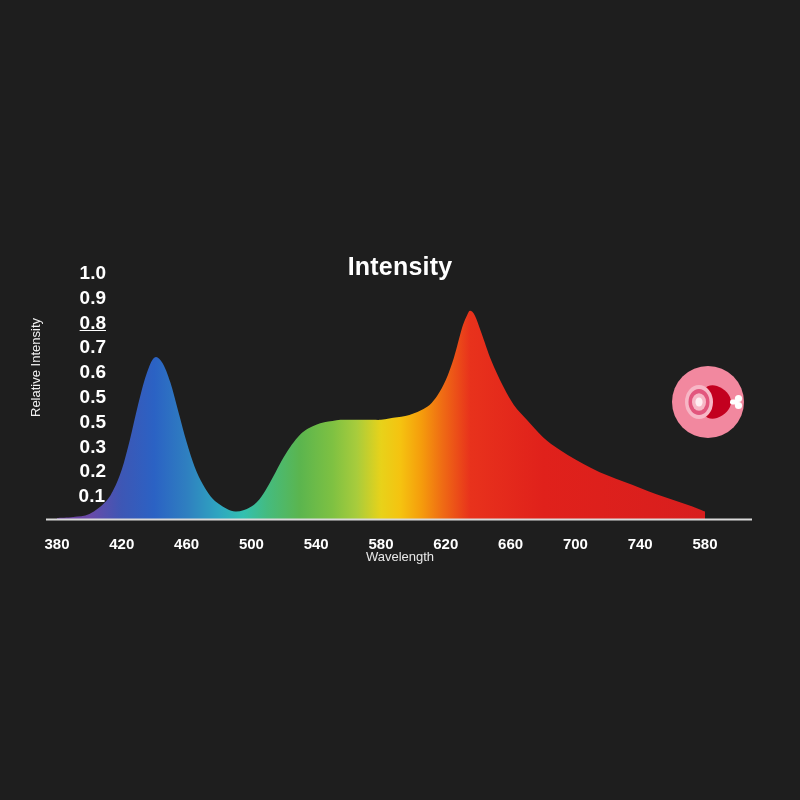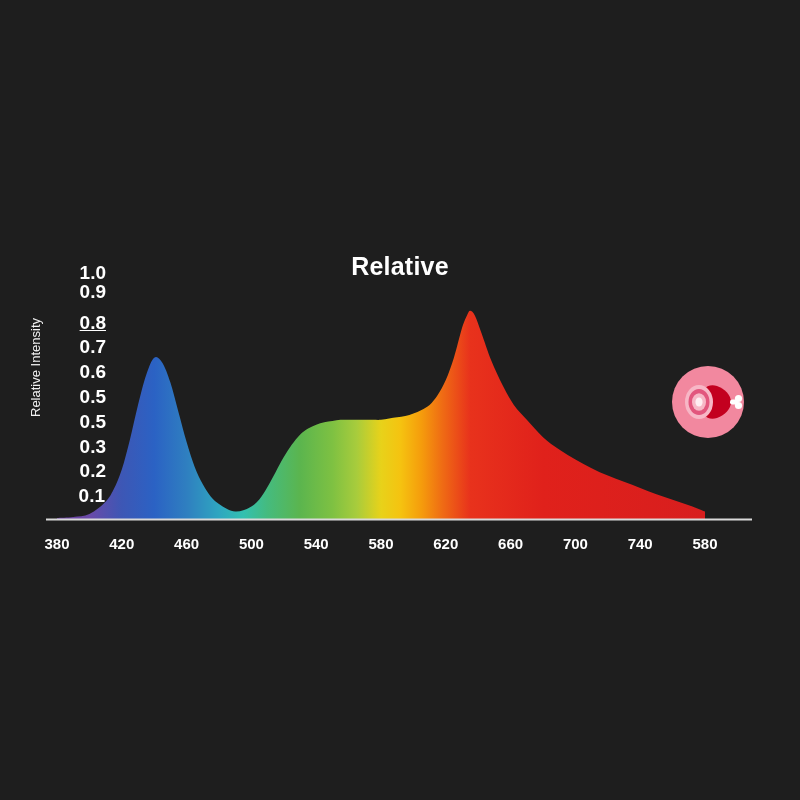--- a/index.html
+++ b/index.html
@@ -85,34 +85,35 @@
     top: 363px;
     width: 78px;
     height: 78px;
   }
 </style>
 </head>
 <body>
 
 <div id="stage">
 
-  <div id="chart-title">Relative</div>
+  <div id="chart-title">Intensity</div>
 
   <div id="ylabel">Relative Intensity</div>
+  <div id="xlabel">Wavelength</div>
 
   <div id="ytick-container">
       <div class="ytick" style="left: 59px; top: 485.2px;">0.1</div>
       <div class="ytick" style="left: 60px; top: 460.4px;">0.2</div>
       <div class="ytick" style="left: 60px; top: 435.6px;">0.3</div>
       <div class="ytick" style="left: 60px; top: 410.8px;">0.5</div>
       <div class="ytick" style="left: 60px; top: 386px;">0.5</div>
       <div class="ytick" style="left: 60px; top: 361.2px;">0.6</div>
       <div class="ytick" style="left: 60px; top: 336.4px;">0.7</div>
       <div class="ytick" style="left: 60px; top: 311.6px; text-decoration: underline;">0.8</div>
-      <div class="ytick" style="left: 60px; top: 281px;">0.9</div>
+      <div class="ytick" style="left: 60px; top: 287px;">0.9</div>
       <div class="ytick" style="left: 60px; top: 262px;">1.0</div>
     </div>
   <div id="xtick-container">
       <div class="xtick" style="left: 27px;">380</div>
       <div class="xtick" style="left: 91.8px;">420</div>
       <div class="xtick" style="left: 156.6px;">460</div>
       <div class="xtick" style="left: 221.4px;">500</div>
       <div class="xtick" style="left: 286.2px;">540</div>
       <div class="xtick" style="left: 351px;">580</div>
       <div class="xtick" style="left: 415.8px;">620</div>

